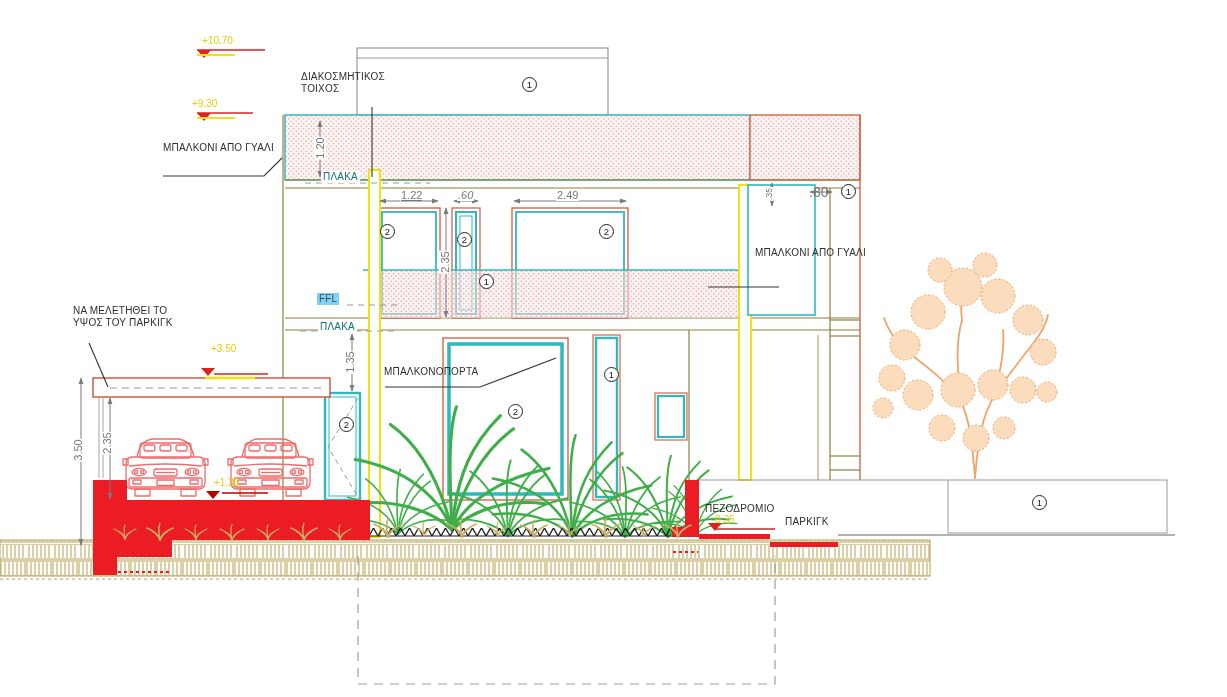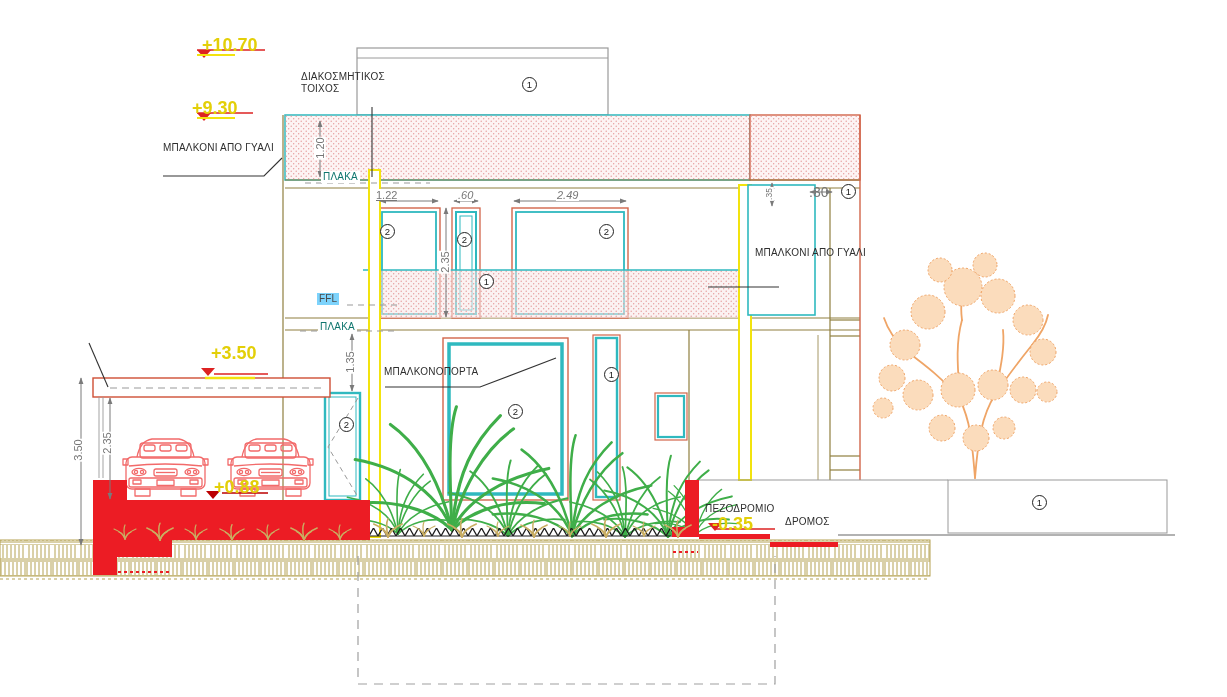--- a/index.html
+++ b/index.html
@@ -6,21 +6,21 @@
   #canvas{position:relative;width:1227px;height:697px;background:#fff;overflow:hidden;
           font-family:"Liberation Sans",sans-serif;}
   #linework{position:absolute;left:0;top:0;}
   .lbl{position:absolute;font-size:10px;color:#2e2e2e;white-space:pre-line;line-height:1.18;letter-spacing:.2px;}
   .lbl.gray{color:#0f766e;background:#fff;padding:0 2px;}
   .lbl.dark{color:#4a4a4a;background:#7dd3fc;padding:0 2px;}
   .dim{position:absolute;font-size:11px;color:#777;background:#fff;padding:0 1px;white-space:nowrap;}
   .dim.v{transform:rotate(-90deg);transform-origin:center;}
   .dim.tiny{font-size:8.5px;}
   .dim.nobg{background:transparent;}
-  .elev{position:absolute;font-size:18px;font-weight:bold;color:#e3cf08;white-space:nowrap;}
+  .elev{position:absolute;font-size:10px;font-weight:normal;color:#e3cf08;white-space:nowrap;}
   .kn{position:absolute;width:15px;height:15px;border:1.3px solid #222;border-radius:50%;
       background:#fff;font-size:9.5px;color:#222;display:flex;align-items:center;justify-content:center;box-sizing:border-box;}
 </style>
 </head>
 <body>
 
 <div id="canvas">
 
 <svg id="linework" width="1227" height="697" viewBox="0 0 1227 697">
   <defs>
@@ -353,35 +353,37 @@
     <polygon points="708,523 722,523 715,531" fill="#dd2222"></polygon>
   </g>
 </svg>
 
 <div class="lbl" style="left:301px;top:71px;">ΔΙΑΚΟΣΜΗΤΙΚΟΣ
 ΤΟΙΧΟΣ</div>
 <div class="lbl" style="left:163px;top:142px;">ΜΠΑΛΚΟΝΙ ΑΠΟ ΓΥΑΛΙ</div>
 <div class="lbl gray" style="left:321px;top:171px;">ΠΛΑΚΑ</div>
 <div class="lbl dark" style="left:317px;top:293px;">FFL</div>
 <div class="lbl gray" style="left:318px;top:321px;">ΠΛΑΚΑ</div>
+<div class="lbl" style="left:73px;top:305px;">ΝΑ ΜΕΛΕΤΗΘΕΙ ΤΟ
+ΥΨΟΣ ΤΟΥ ΠΑΡΚΙΓΚ</div>
 <div class="lbl" style="left:384px;top:366px;">ΜΠΑΛΚΟΝΟΠΟΡΤΑ</div>
 <div class="lbl" style="left:755px;top:247px;">ΜΠΑΛΚΟΝΙ ΑΠΟ ΓΥΑΛΙ</div>
 <div class="lbl" style="left:705px;top:503px;">ΠΕΖΟΔΡΟΜΙΟ</div>
-<div class="lbl" style="left:785px;top:516px;">ΔΡΟΜΟΣ</div>
+<div class="lbl" style="left:785px;top:516px;">ΠΑΡΚΙΓΚ</div>
 
 <div class="elev" style="left:202px;top:35px;">+10.70</div>
 <div class="elev" style="left:192px;top:98px;">+9.30</div>
 <div class="elev" style="left:211px;top:343px;">+3.50</div>
-<div class="elev" style="left:214px;top:477px;">+0.88</div>
+<div class="elev" style="left:214px;top:477px;">+1.30</div>
 <div class="elev" style="left:712px;top:514px;">-0.35</div>
 
 <div class="dim v" style="left:308px;top:142px;">1.20</div>
-<div class="dim" style="left:375px;top:189px;text-decoration:underline;">1.22</div>
+<div class="dim" style="left:400px;top:189px;text-decoration:underline;">1.22</div>
 <div class="dim" style="left:457px;top:189px;font-style:italic;">.60</div>
-<div class="dim" style="left:556px;top:189px;font-style:italic;">2.49</div>
+<div class="dim" style="left:556px;top:189px;">2.49</div>
 <div class="dim v" style="left:433px;top:256px;">2.35</div>
 <div class="dim v tiny" style="left:762px;top:189px;">.35</div>
 <div class="dim nobg" style="left:808px;top:184px;font-size:14px;">.30</div>
 <div class="dim v" style="left:338px;top:356px;">1.35</div>
 <div class="dim v" style="left:66px;top:444px;">3.50</div>
 <div class="dim v" style="left:95px;top:437px;">2.35</div>
 
 <div class="kn" style="left:522px;top:77px;">1</div>
 <div class="kn" style="left:479px;top:274px;">1</div>
 <div class="kn" style="left:841px;top:184px;">1</div>

